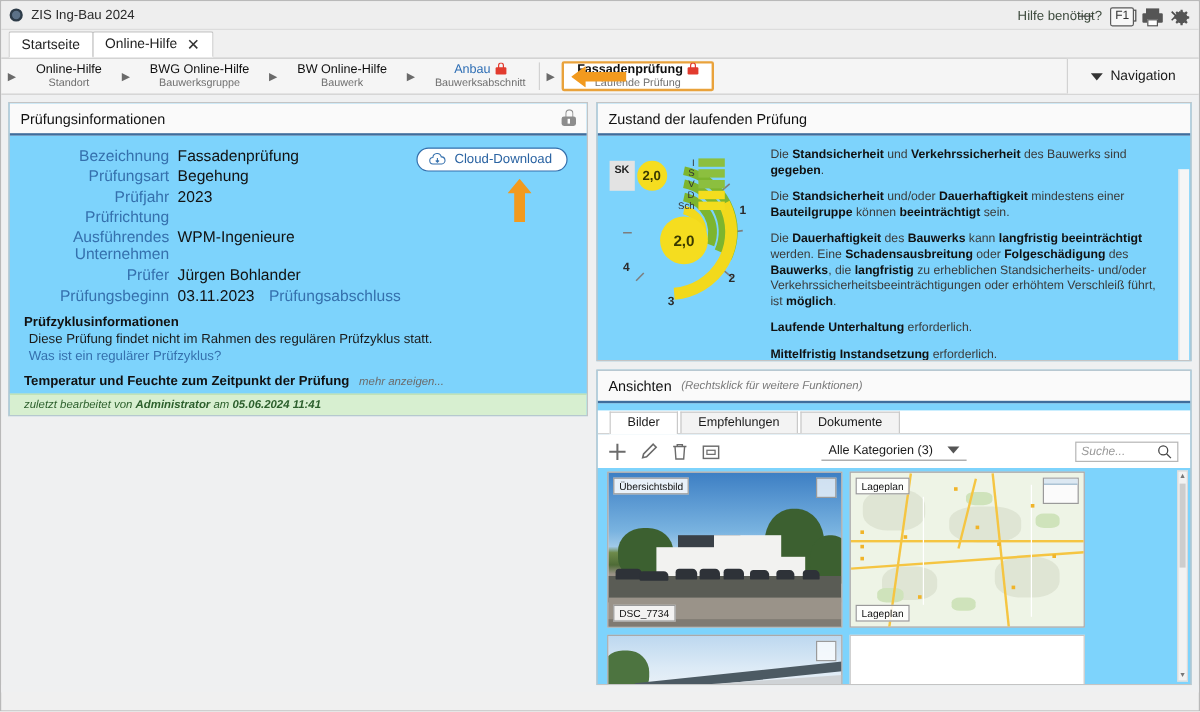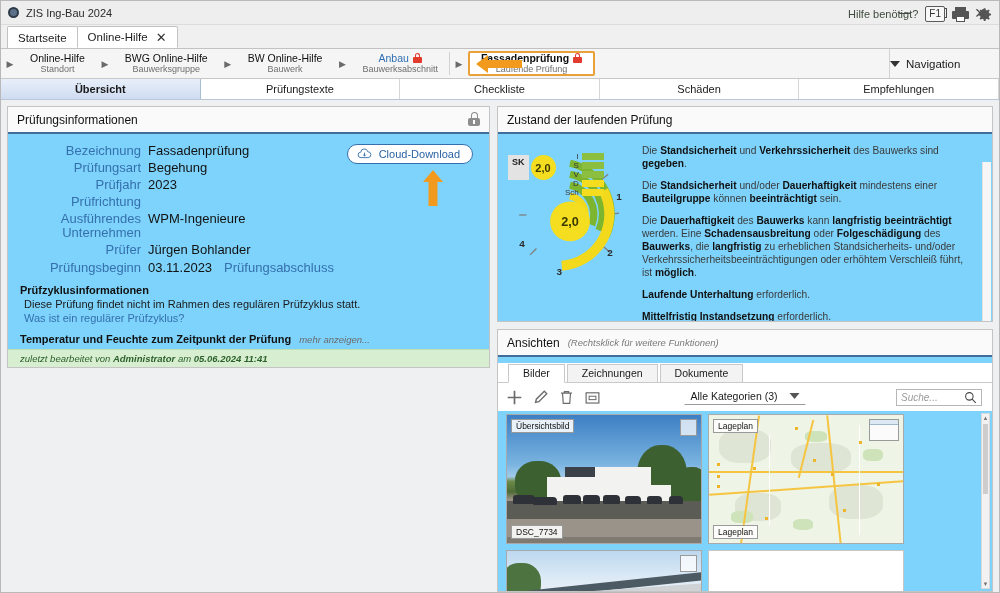--- a/index.html
+++ b/index.html
@@ -126,21 +126,21 @@
   .lock-red .b { position:absolute; left:0; bottom:0; width:9px; height:6px; background:#e23b2e; border-radius:1px;}
   .lock-red .s { position:absolute; left:2px; top:0; width:5px; height:5px; border:1.4px solid #e23b2e; border-bottom:none; border-radius:3px 3px 0 0;}
   .big-arrow {
     position: absolute; left: 475px; top: 6px;
     width: 46px; height: 18px;
   }
   .nav-btn {
     position: absolute; right: 0; top: 0; bottom: 0;
     width: 110px;
     border-left: 1px solid #d2d2d2;
-    display: flex; align-items: center; justify-content: flex-start;
+    display: flex; align-items: center; justify-content: center;
     gap: 6px;
     font-size: 11.5px; color: #1a1a1a;
     background: #f5f5f5;
   }
   .caret-down { width:0;height:0;border-left:5px solid transparent;border-right:5px solid transparent;border-top:6px solid #333; }
 
   
   .sectiontabs {
     height: 21px;
     display: flex;
@@ -413,37 +413,20 @@
     </div>
     <svg class="big-arrow" viewBox="0 0 46 18">
       <polygon points="0,9 12,0 12,5 46,5 46,13 12,13 12,18" fill="#f29a1e"></polygon>
     </svg>
     <div class="nav-btn">
       <i class="caret-down"></i>
       <span>Navigation</span>
     </div>
   </div>
 
-  <div class="sectiontabs">
-    <div class="stab active">
-        <span>Übersicht</span>
-      </div>
-    <div class="stab">
-        <span>Prüfungstexte</span>
-      </div>
-    <div class="stab">
-        <span>Checkliste</span>
-      </div>
-    <div class="stab">
-        <span>Schäden</span>
-      </div>
-    <div class="stab">
-        <span>Empfehlungen</span>
-      </div>
-  </div>
 
   <div class="workspace">
 
     <div class="col-left">
       <div class="panel">
         <div class="panel-head">
           <span class="panel-title">Prüfungsinformationen</span>
           <i class="lock-grey">
               <i class="s"></i>
               <i class="b"></i>
@@ -578,21 +561,21 @@
       </div>
 
       <div class="panel ansichten">
         <div class="panel-head">
           <span class="panel-title">Ansichten</span>
           <span class="panel-sub">(Rechtsklick für weitere Funktionen)</span>
         </div>
 
         <div class="subtabs">
           <div class="subtab active"><span>Bilder</span></div>
-          <div class="subtab"><span>Zeichnungen</span></div>
+          <div class="subtab"><span>Empfehlungen</span></div>
           <div class="subtab"><span>Dokumente</span></div>
         </div>
 
         <div class="viewtoolbar">
           <div class="vt-icons">
             <svg class="vt-icon" viewBox="0 0 20 20">
               <path d="M9 2h2v7h7v2h-7v7H9v-7H2V9h7z" fill="#6b6b6b"></path>
             </svg>
             <svg class="vt-icon" viewBox="0 0 20 20">
               <path d="M14.5 2.6l2.9 2.9-9.4 9.4-3.8.9.9-3.8z" fill="none" stroke="#6b6b6b" stroke-width="1.6"></path>

